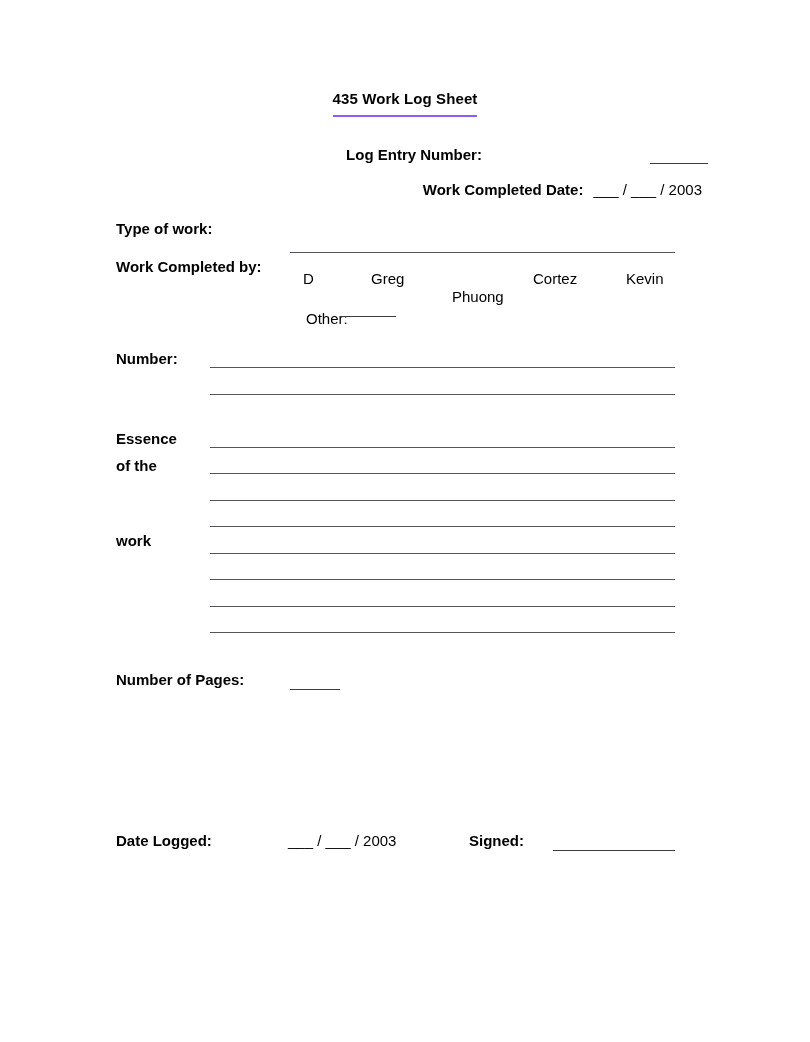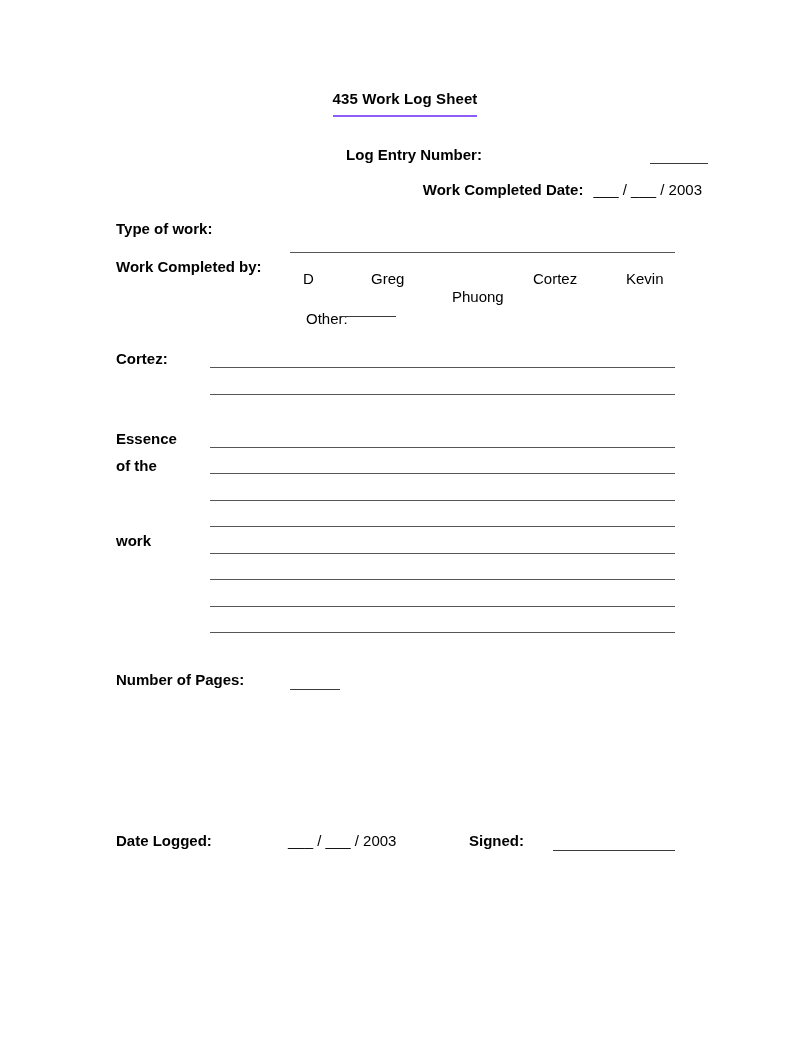--- a/index.html
+++ b/index.html
@@ -100,21 +100,21 @@
 
   <div class="abs lbl-reg" style="left:303px; top:270px;">D</div>
   <div class="abs lbl-reg" style="left:371px; top:270px;">Greg</div>
   <div class="abs lbl-reg" style="left:452px; top:288px;">Phuong</div>
   <div class="abs lbl-reg" style="left:533px; top:270px;">Cortez</div>
   <div class="abs lbl-reg" style="left:626px; top:270px;">Kevin</div>
 
   <div class="abs lbl-reg" style="left:290px; top:310px;margin-left:16px;">Other:</div>
   <div class="rule rule-dark" style="left:340px; top:316px; width:56px;"></div>
 
-  <div class="abs lbl-bold" style="left:116px; top:350px;">Cortez:</div>
+  <div class="abs lbl-bold" style="left:116px; top:350px;">Number:</div>
   <div class="rule" style="left:210px; top:367px; width:465px;"></div>
   <div class="rule" style="left:210px; top:394px; width:465px;"></div>
 
   <div class="abs lbl-bold" style="left:116px; top:430px;">Essence</div>
   <div class="abs lbl-bold" style="left:116px; top:457px;">of the</div>
   <div class="abs lbl-bold" style="left:116px; top:484px;margin-top:48px;">work</div>
 
   <div class="rule" style="left:210px; top:447px; width:465px;"></div>
   <div class="rule" style="left:210px; top:473px; width:465px;"></div>
   <div class="rule" style="left:210px; top:500px; width:465px;"></div>

